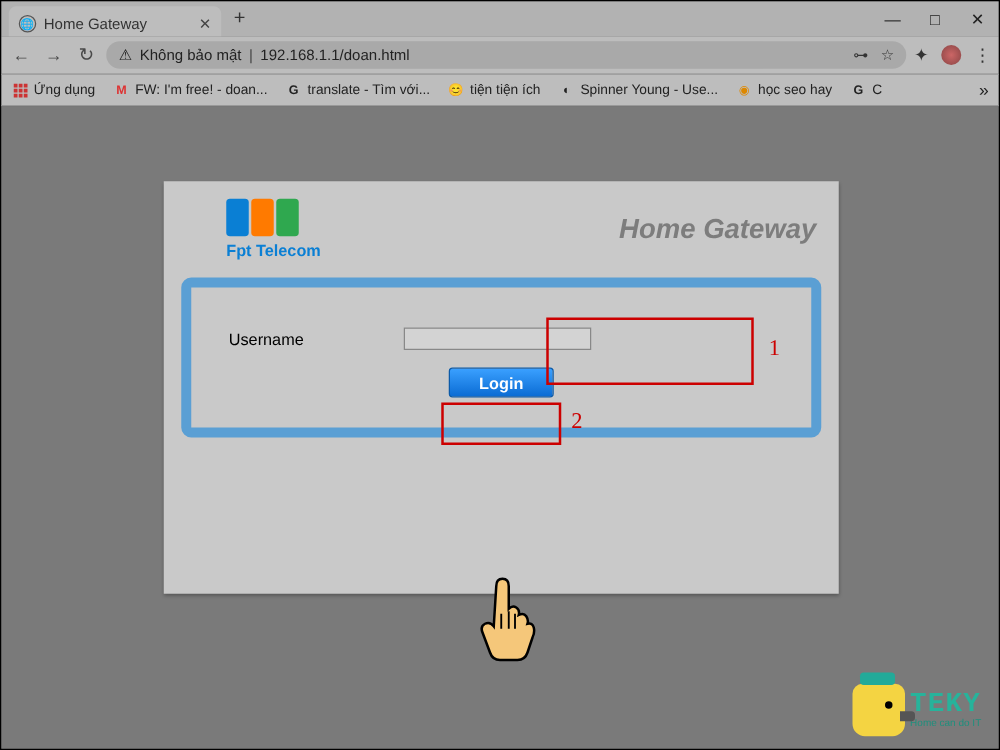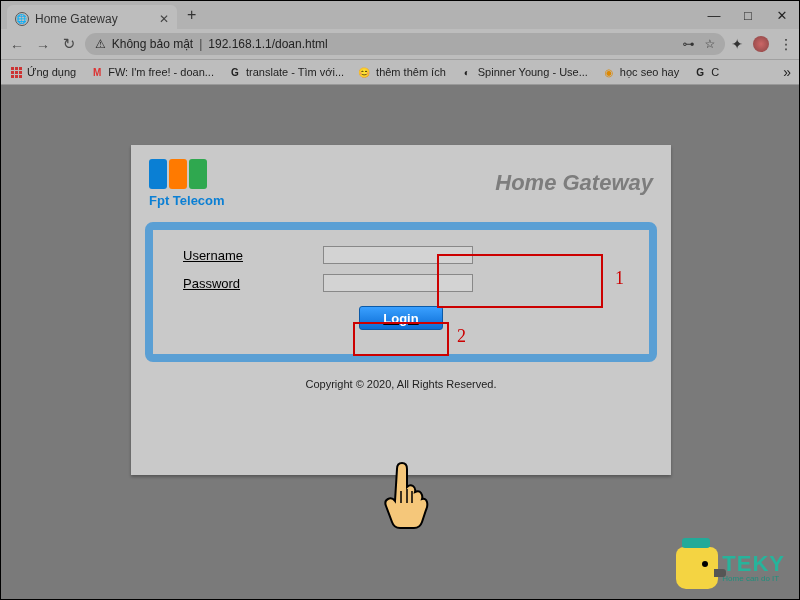--- a/index.html
+++ b/index.html
@@ -89,36 +89,35 @@
     position:absolute;
     left:130px; top:60px;
     width:540px; height:330px;
     background:#c9c9c9;
     box-shadow:0 2px 3px rgba(0,0,0,0.3);
   }
   .panel-header {
     display:flex; align-items:center;
     padding:12px 18px 8px 18px;
   }
-  .logo-block { display:flex; flex-direction:column; }
+  .logo-block { display:flex; flex-direction:column;margin-left:32px; }
   .fpt-logo { display:flex; gap:2px; height:32px; align-items:flex-end;}
   .fpt-logo span{ display:inline-block; width:18px; border-radius:3px;}
   .fpt-f{background:#0a7fd4;height:30px;}
   .fpt-p{background:#ff7a00;height:30px;}
   .fpt-t{background:#2fa84f;height:30px;}
   .fpt-text { color:#0a7fd4; font-size:13px; font-weight:bold; margin-top:4px;}
   .hg-title { margin-left:auto; color:#7d7d7d; font-size:22px; font-weight:bold; font-style:italic;}
   .login-box {
     margin:6px 14px 0 14px;
     border:8px solid #5a9fd4;
     border-radius:8px;
     background:#c9c9c9;
-    padding:16px 30px 24px 30px;
+    padding:32px 30px 24px 30px;
     position:relative;
-    text-decoration:underline;
   }
   .form-row { display:flex; align-items:center; margin-bottom:10px;}
   .form-row label { width:140px; font-size:13px; color:#000;}
   .form-row input {
     width:150px; height:18px;
     border:1px solid #888;
     background:#d3d3d3;
     font-size:12px;
   }
   .login-btn {
@@ -171,21 +170,21 @@
     position:relative;
   }
   .teky-duck::before{
     content:""; position:absolute; left:6px; top:-9px; width:28px;height:10px; background:#2a9; border-radius:3px;
   }
   .teky-duck::after{
     content:""; position:absolute; left:26px; top:14px; width:6px;height:6px; background:#000; border-radius:50%;
   }
   .teky-beak{position:absolute;left:38px;top:22px;width:12px;height:8px;background:#555;border-radius:0 3px 3px 0;}
   .teky-text { display:flex; flex-direction:column; line-height:1;}
-  .teky-main { font-size:22px; font-weight:900; letter-spacing:1px; color:#27b39b; font-family:Liberation Sans, sans-serif; }
+  .teky-main { font-size:22px; font-weight:900; letter-spacing:1px; color:#27b39b; font-family:Liberation Mono, monospace; }
   .teky-sub { font-size:8px; color:#1f8f7d; }
 </style>
 </head>
 <body>
 
 <div class="titlebar">
   <div class="tab">
     <span class="favicon">🌐</span>
     <span>Home Gateway</span>
     <span class="close">✕</span>
@@ -239,21 +238,21 @@
   <div class="bm">
     <span class="ico" style="color:#d33;font-weight:bold">M</span>
     <span>FW: I'm free! - doan...</span>
   </div>
   <div class="bm">
     <span class="ico" style="font-weight:bold">G</span>
     <span>translate - Tìm với...</span>
   </div>
   <div class="bm">
     <span class="ico">😊</span>
-    <span>thêm thêm ích</span>
+    <span>tiện tiện ích</span>
   </div>
   <div class="bm">
     <span class="ico">◐</span>
     <span>Spinner Young - Use...</span>
   </div>
   <div class="bm">
     <span class="ico" style="color:#d80">◉</span>
     <span>học seo hay</span>
   </div>
   <div class="bm">
@@ -275,33 +274,28 @@
         <div class="fpt-text">Fpt Telecom</div>
       </div>
       <div class="hg-title">Home Gateway</div>
     </div>
 
     <div class="login-box">
       <div class="form-row">
         <label>Username</label>
         <input type="text" style="">
       </div>
-      <div class="form-row">
-        <label>Password</label>
-        <input type="password" style="">
-      </div>
       <button class="login-btn">Login</button>
 
       <div class="ann-box ann-inputs"></div>
       <div class="ann-box ann-btn"></div>
       <div class="ann-num num1">1</div>
       <div class="ann-num num2">2</div>
     </div>
 
-    <div class="copyright">Copyright © 2020,        All Rights Reserved.</div>
   </div>
 
   <div class="cursor-hand">
     <svg viewBox="0 0 50 70">
       <path d="M18 8 q0 -6 5 -6 q5 0 5 6 v18 q3 -3 6 -1 q3 2 2 6 q4 -2 6 1 q2 3 1 6 q4 -1 5 3 q1 4 -1 8 l-4 12 q-2 6 -8 6 h-14 q-6 0 -8 -6 l-6 -16 q-2 -5 2 -7 q4 -2 7 2 z" fill="#f5c77a" stroke="#000" stroke-width="2"></path>
       <path d="M22 30 v12 M28 28 v14 M33 30 v12" stroke="#000" stroke-width="1.5" fill="none"></path>
     </svg>
   </div>
 
   <div class="teky">

